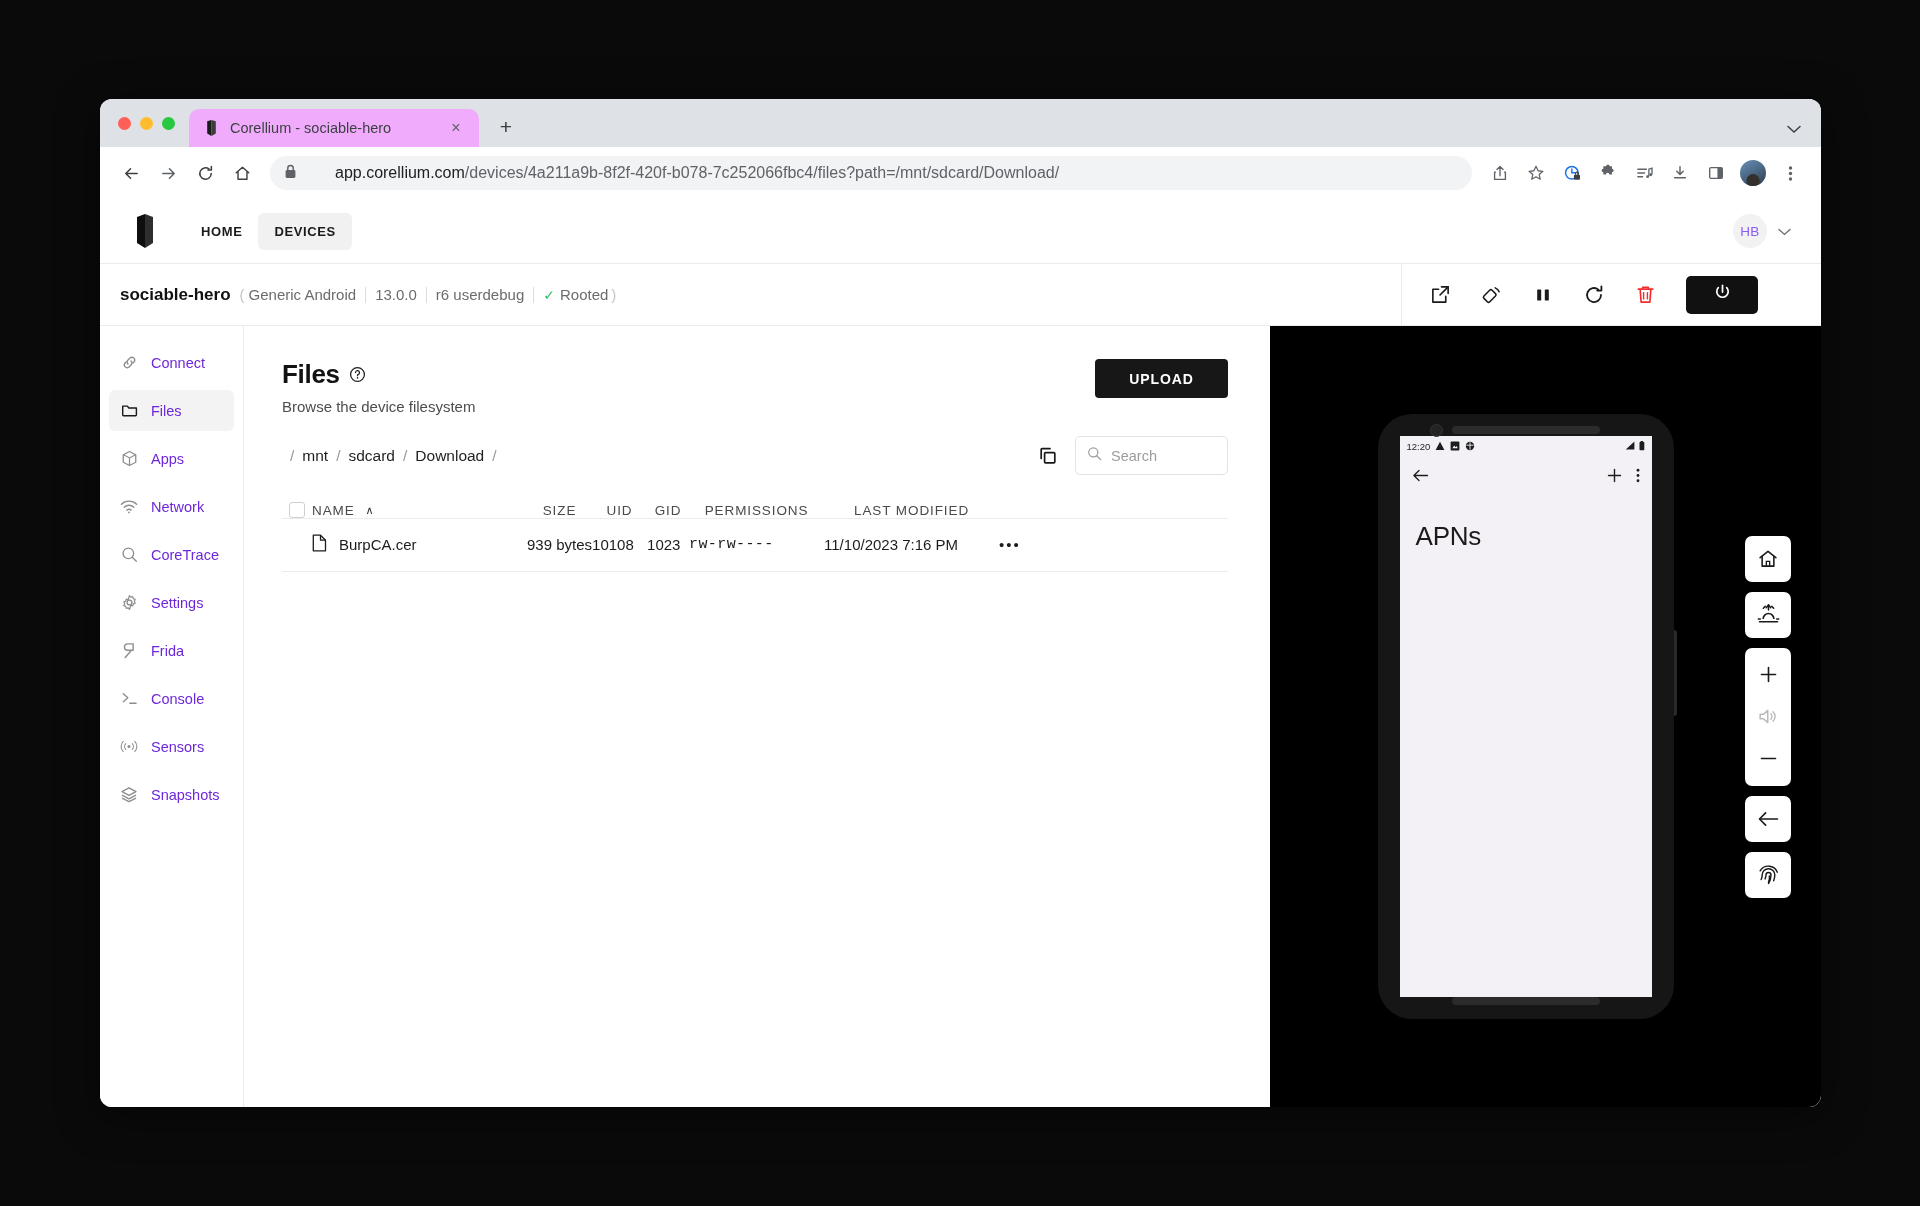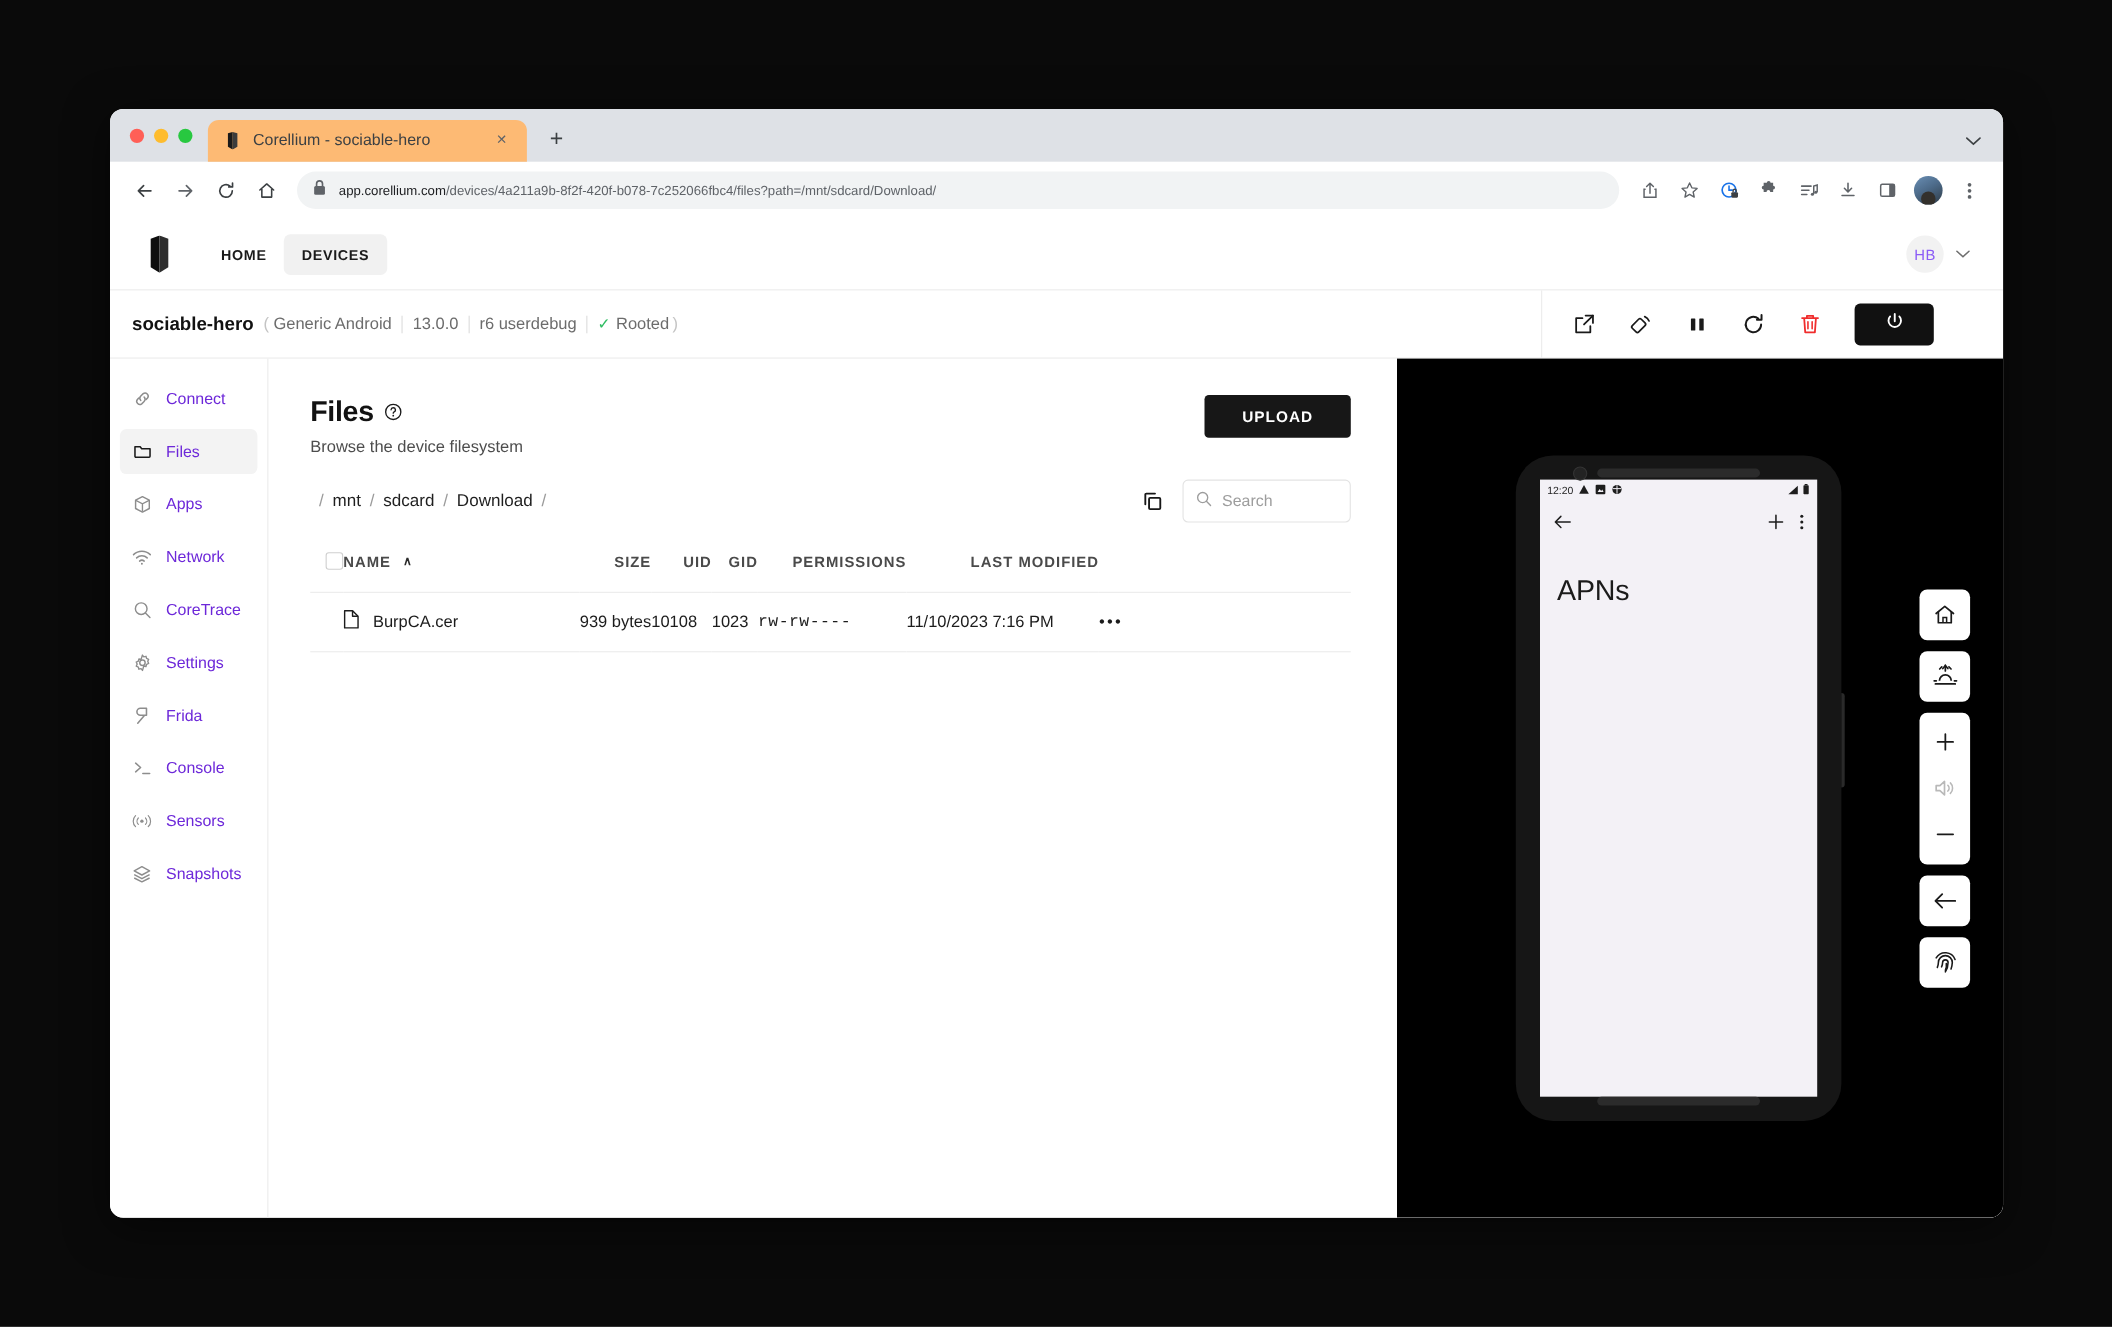--- a/index.html
+++ b/index.html
@@ -32,21 +32,21 @@
     flex: none;
   }
   .traffic { display: flex; align-items: center; gap: 9px; height: 48px; padding: 0 14px 0 4px; }
   .dot { width: 13px; height: 13px; border-radius: 50%; }
   .dot.red { background: #ff5f57; }
   .dot.amber { background: #febc2e; }
   .dot.green { background: #28c840; }
 
   .tab {
     height: 38px;
-    background: #fdba74;
+    background: #f0abfc;
     border-radius: 10px 10px 0 0;
     display: flex; align-items: center;
     gap: 10px;
     padding: 0 12px 0 14px;
     min-width: 290px;
   }
   .tab-favicon { width: 17px; height: 17px; display:flex; align-items:center; justify-content:center; }
   .tab-title {
     font-size: 14.5px; color: #3c4043;
     white-space: nowrap; overflow: hidden; text-overflow: ellipsis;
@@ -89,23 +89,23 @@
     height: 34px;
     background: #f1f3f4;
     border-radius: 17px;
     display: flex; align-items: center;
     gap: 11px;
     padding: 0 14px;
     margin: 0 8px;
     min-width: 0;
   }
   .omnibox .url {
-    font-size: 12px;
+    font-size: 16px;
     color: #5f6368;
-    white-space: nowrap; overflow: hidden; text-overflow: ellipsis;
+    white-space: nowrap; overflow: hidden; text-overflow: ellipsis; margin-left: 27px;
   }
   .omnibox .url b { color: #202124; font-weight: 400; }
   .tb-right { display: flex; align-items: center; gap: 2px; }
   .avatar-img {
     width: 26px; height: 26px; border-radius: 50%;
     background: linear-gradient(150deg,#6a8fb5 0%,#4d6b8a 45%,#2e3b46 100%);
     margin: 0 5px;
     flex: none;
     position: relative; overflow: hidden;
   }
@@ -236,25 +236,25 @@
   .file-search {
     width: 153px; height: 39px;
     border: 1px solid #e3e3e3; border-radius: 5px;
     display: flex; align-items: center; gap: 9px;
     padding: 0 11px;
   }
   .file-search .ph { font-size: 14.5px; color: #9d9d9d; }
 
   table.files { width: 100%; border-collapse: collapse; margin-top: 27px; }
   table.files th {
-    text-align: right;
-    font-size: 13.5px; font-weight: 700;
+    text-align: center;
+    font-size: 13.5px; font-weight: 400;
     letter-spacing: .9px;
     color: #4a4a4a;
-    padding: 0 0 20px 0;
+    padding: 0 0 0 0;
     white-space: nowrap;
   }
   table.files td {
     font-size: 15px; color: #1c1c1c;
     padding: 15px 0 16px 0;
     border-top: 1px solid #ececec;
     border-bottom: 1px solid #ececec;
     white-space: nowrap;
   }
   .chk {

